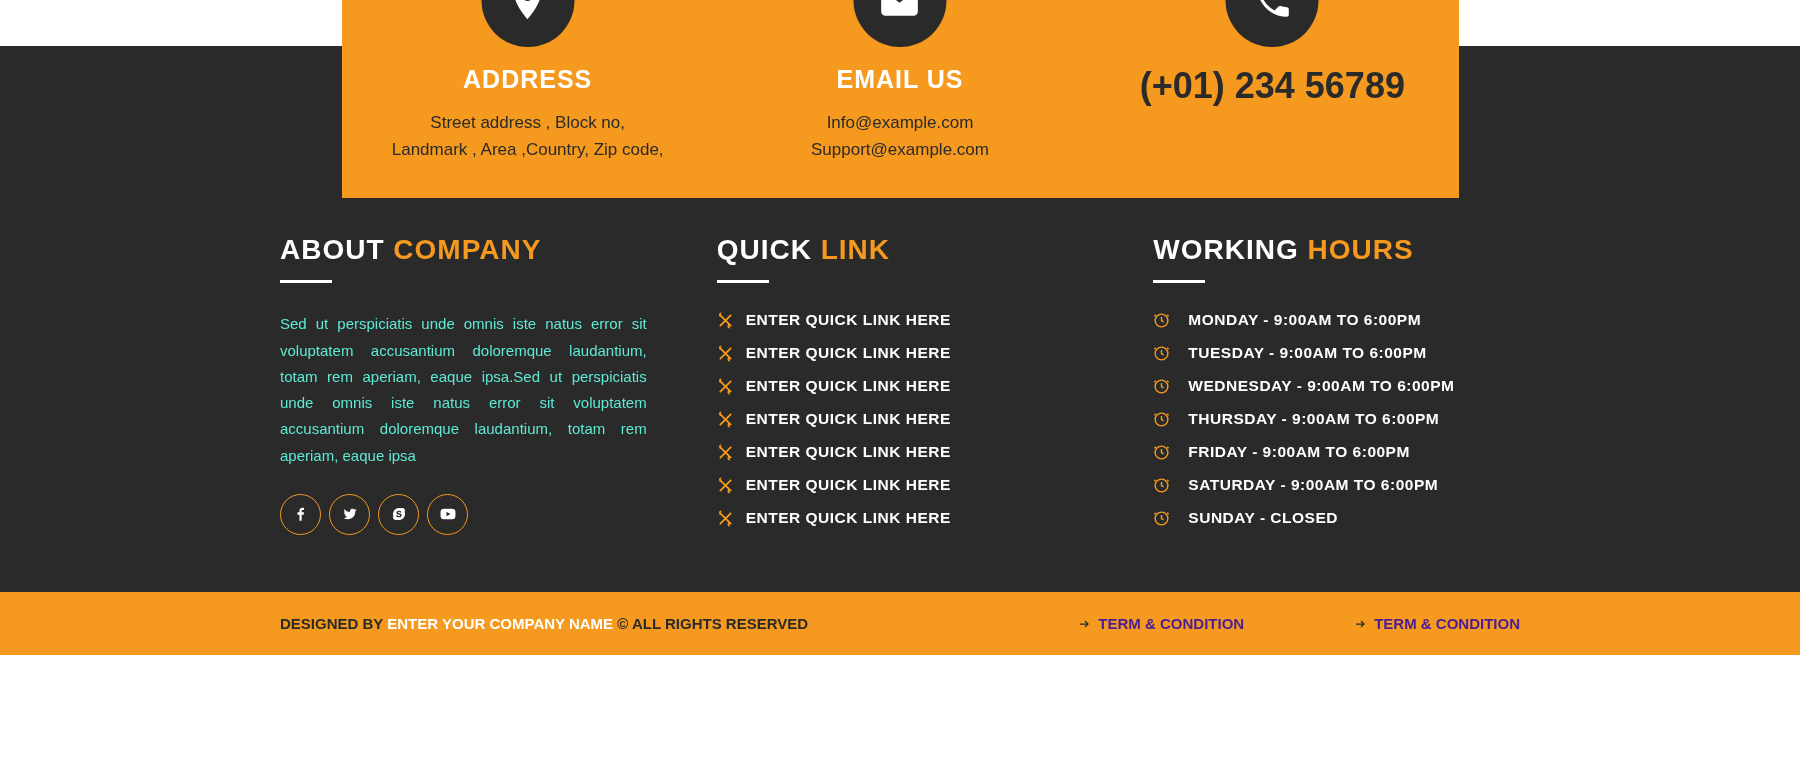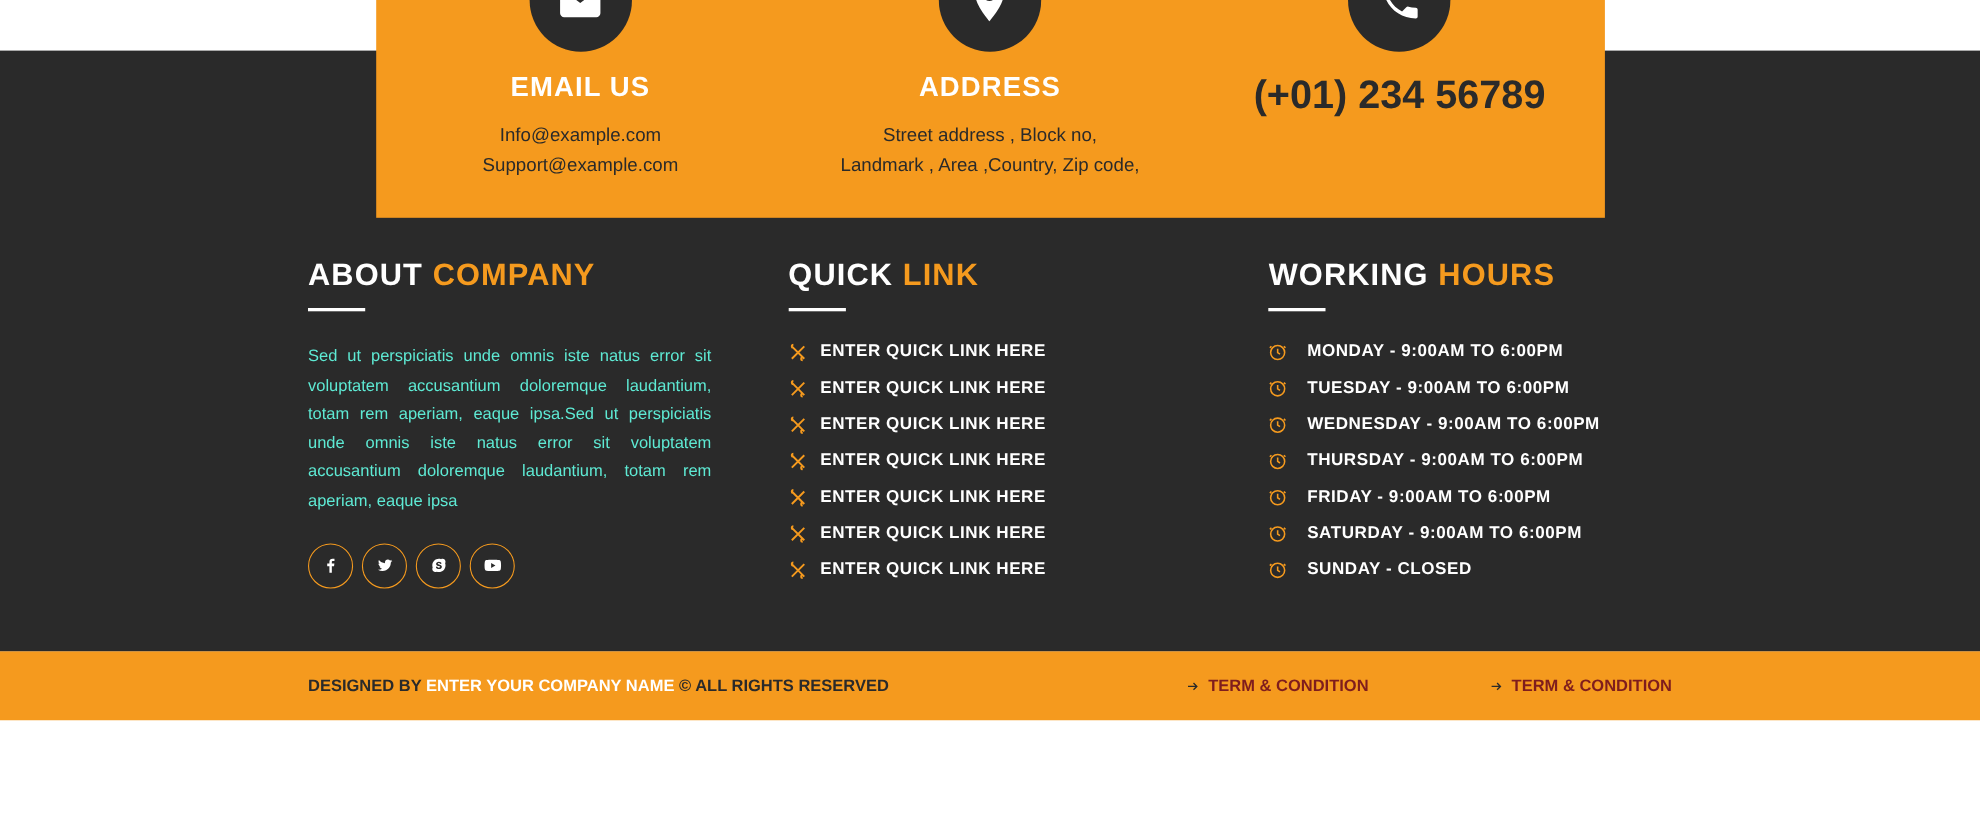--- a/index.html
+++ b/index.html
@@ -148,58 +148,58 @@
     justify-content: space-between;
   }
   .designed {
     color: #2a2a2a;
     font-size: 15px;
     font-weight: 700;
   }
   .designed .company { color: #fff; }
   .terms-group { display: flex; gap: 110px; }
   .term-link {
-    color: #7f1d1d;
+    color: #4c1d95;
     font-size: 15px;
     font-weight: 700;
     display: flex;
     align-items: center;
     gap: 8px;
     cursor: pointer;
   }
   .term-link svg { stroke: #2a2a2a; }
 </style>
 </head>
 <body>
 
 <div class="footer-dark">
   <div class="container">
 
     <div class="contact-bar">
+
+      <div class="contact-col">
+        <div class="icon-circle">
+          <svg width="44" height="44" viewBox="0 0 24 24">
+              <path d="M12 2 C8 2 5 5 5 9 C5 14 12 22 12 22 C12 22 19 14 19 9 C19 5 16 2 12 2 Z M12 12 A3 3 0 1 1 12 6 A3 3 0 1 1 12 12 Z"></path>
+            </svg>
+        </div>
+        <div class="contact-title">ADDRESS</div>
+        <div class="contact-line">Street address , Block no,</div>
+        <div class="contact-line">Landmark , Area ,Country, Zip code,</div>
+      </div>
 
       <div class="contact-col">
         <div class="icon-circle">
           <svg width="44" height="44" viewBox="0 0 24 24">
               <path d="M2 6 C2 5 3 4 4 4 L20 4 C21 4 22 5 22 6 L22 18 C22 19 21 20 20 20 L4 20 C3 20 2 19 2 18 Z M3 6 L12 13 L21 6 Z"></path>
             </svg>
         </div>
         <div class="contact-title">EMAIL US</div>
         <div class="contact-line">Info@example.com</div>
         <div class="contact-line">Support@example.com</div>
-      </div>
-
-      <div class="contact-col">
-        <div class="icon-circle">
-          <svg width="44" height="44" viewBox="0 0 24 24">
-              <path d="M12 2 C8 2 5 5 5 9 C5 14 12 22 12 22 C12 22 19 14 19 9 C19 5 16 2 12 2 Z M12 12 A3 3 0 1 1 12 6 A3 3 0 1 1 12 12 Z"></path>
-            </svg>
-        </div>
-        <div class="contact-title">ADDRESS</div>
-        <div class="contact-line">Street address , Block no,</div>
-        <div class="contact-line">Landmark , Area ,Country, Zip code,</div>
       </div>
 
       <div class="contact-col">
         <div class="icon-circle">
           <svg width="42" height="42" viewBox="0 0 24 24">
               <path d="M6.6 10.8 C8 13.6 10.4 16 13.2 17.4 L15.4 15.2 C15.7 14.9 16.1 14.8 16.5 14.9 C17.7 15.3 19 15.5 20.3 15.5 C20.9 15.5 21.3 15.9 21.3 16.5 L21.3 20 C21.3 20.6 20.9 21 20.3 21 C10.9 21 3.3 13.4 3.3 4 C3.3 3.4 3.7 3 4.3 3 L7.8 3 C8.4 3 8.8 3.4 8.8 4 C8.8 5.3 9 6.6 9.4 7.8 C9.5 8.2 9.4 8.6 9.1 8.9 Z"></path>
             </svg>
         </div>
         <div class="phone-number">(+01) 234 56789</div>
       </div>

